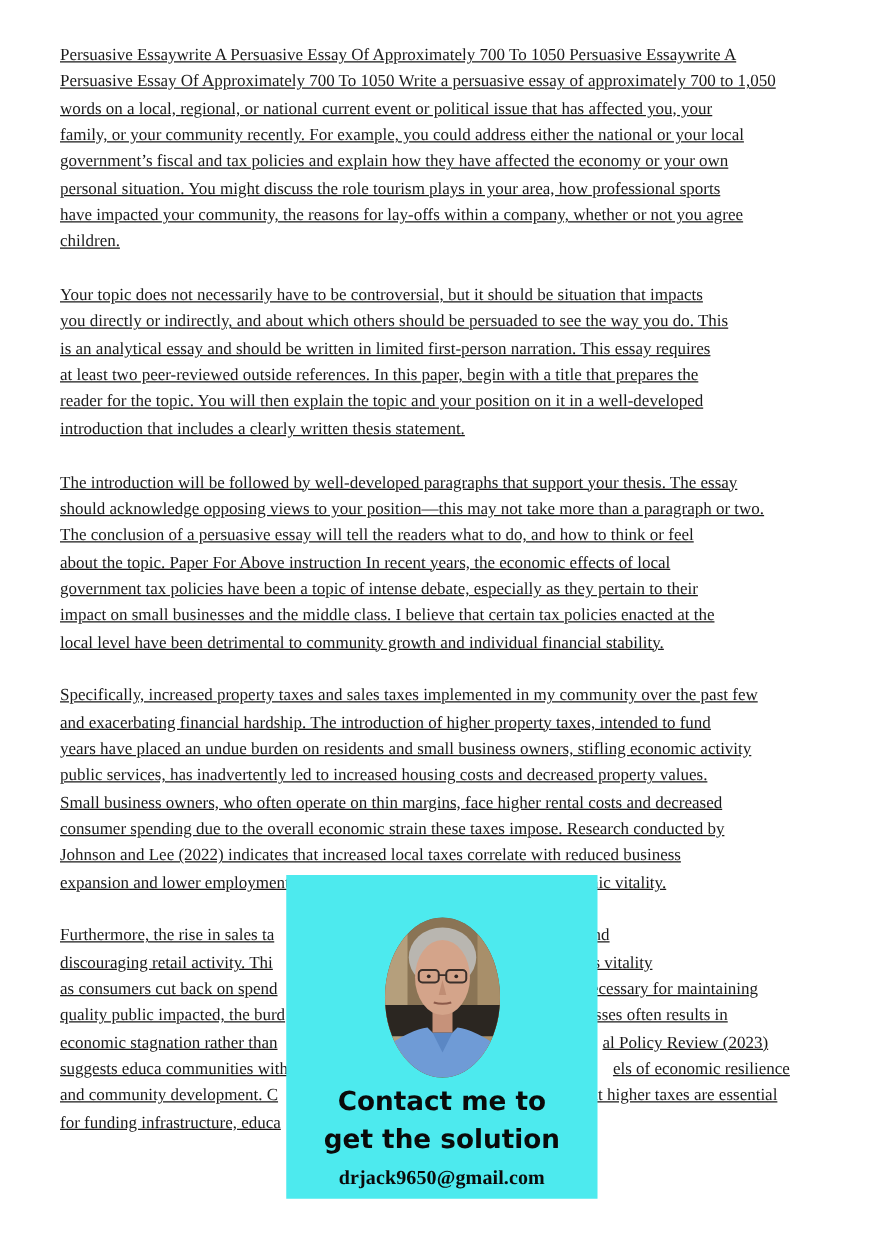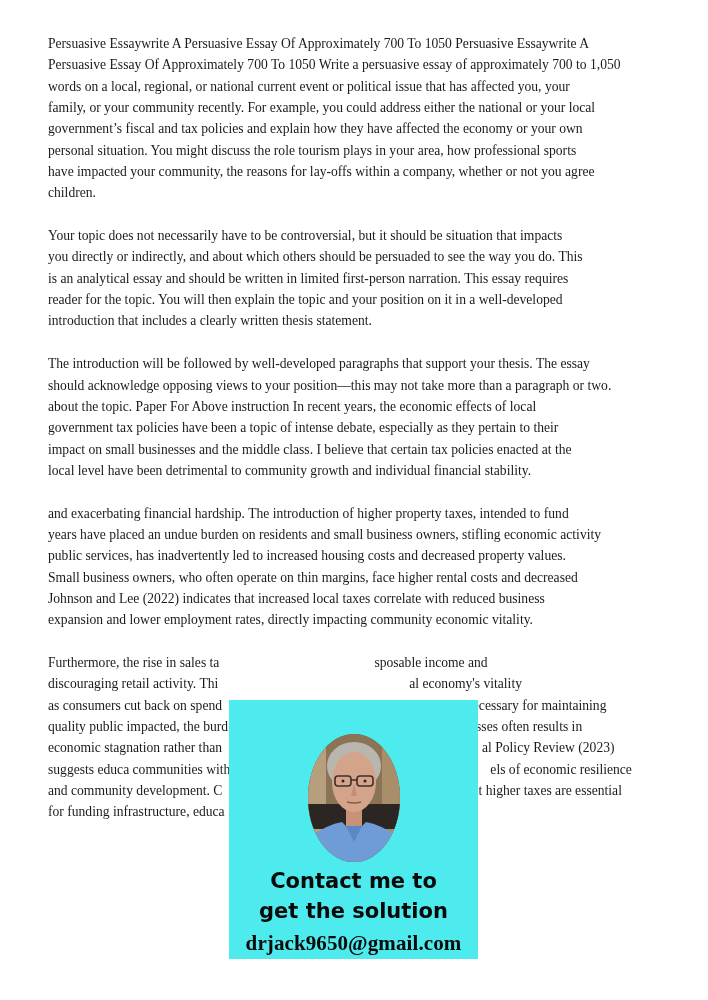--- a/index.html
+++ b/index.html
@@ -19,20 +19,21 @@
     top: 33px;
     width: 620px;
     font-family: "Liberation Serif", "DejaVu Serif", serif;
     font-size: 13.6px;
     line-height: 21.35px;
     color: #1a1a1a;
   }
   .para {
     margin: 0 0 21.35px 0;
     white-space: normal;
+    text-decoration: underline;
   }
   .line {
     display: block;
     white-space: nowrap;
   }
   .promo-card {
     position: absolute;
     left: 229px;
     top: 700px;
     width: 249px;
@@ -71,21 +72,21 @@
     display: block;
   }
   .email {
     position: absolute;
     left: 0;
     top: 230px;
     width: 249px;
     text-align: center;
     font-family: "Liberation Serif", "DejaVu Serif", serif;
     font-weight: bold;
-    font-size: 21px;
+    font-size: 16px;
     line-height: 26px;
     color: #0a0a0a;
     letter-spacing: 0.1px;
   }
 </style>
 </head>
 <body>
 
 <div class="page">
 
@@ -97,38 +98,42 @@
     <span class="line">government’s fiscal and tax policies and explain how they have affected the economy or your own</span>
     <span class="line">personal situation. You might discuss the role tourism plays in your area, how professional sports</span>
     <span class="line">have impacted your community, the reasons for lay-offs within a company, whether or not you agree</span>
     <span class="line">children.</span>
   </p>
 
   <p class="para">
     <span class="line">Your topic does not necessarily have to be controversial, but it should be situation that impacts</span>
     <span class="line">you directly or indirectly, and about which others should be persuaded to see the way you do. This</span>
     <span class="line">is an analytical essay and should be written in limited first-person narration. This essay requires</span>
+    <span class="line">at least two peer-reviewed outside references. In this paper, begin with a title that prepares the</span>
     <span class="line">reader for the topic. You will then explain the topic and your position on it in a well-developed</span>
     <span class="line">introduction that includes a clearly written thesis statement.</span>
   </p>
 
   <p class="para">
     <span class="line">The introduction will be followed by well-developed paragraphs that support your thesis. The essay</span>
     <span class="line">should acknowledge opposing views to your position—this may not take more than a paragraph or two.</span>
+    <span class="line">The conclusion of a persuasive essay will tell the readers what to do, and how to think or feel</span>
     <span class="line">about the topic. Paper For Above instruction In recent years, the economic effects of local</span>
     <span class="line">government tax policies have been a topic of intense debate, especially as they pertain to their</span>
     <span class="line">impact on small businesses and the middle class. I believe that certain tax policies enacted at the</span>
     <span class="line">local level have been detrimental to community growth and individual financial stability.</span>
   </p>
 
   <p class="para">
+    <span class="line">Specifically, increased property taxes and sales taxes implemented in my community over the past few</span>
     <span class="line">and exacerbating financial hardship. The introduction of higher property taxes, intended to fund</span>
     <span class="line">years have placed an undue burden on residents and small business owners, stifling economic activity</span>
     <span class="line">public services, has inadvertently led to increased housing costs and decreased property values.</span>
     <span class="line">Small business owners, who often operate on thin margins, face higher rental costs and decreased</span>
+    <span class="line">consumer spending due to the overall economic strain these taxes impose. Research conducted by</span>
     <span class="line">Johnson and Lee (2022) indicates that increased local taxes correlate with reduced business</span>
     <span class="line">expansion and lower employment rates, directly impacting community economic vitality.</span>
   </p>
 
   <p class="para">
     <span class="line"><span>Furthermore, the rise in sales ta</span><span style="display:inline-block;width:155px"></span><span>sposable income and</span></span>
     <span class="line"><span>discouraging retail activity. Thi</span><span style="display:inline-block;width:191px"></span><span>al economy's vitality</span></span>
     <span class="line"><span>as consumers cut back on spend</span><span style="display:inline-block;width:244px"></span><span>necessary for maintaining</span></span>
     <span class="line"><span>quality public impacted, the burd</span><span style="display:inline-block;width:248px"></span><span>sses often results in</span></span>
     <span class="line"><span>economic stagnation rather than</span><span style="display:inline-block;width:260px"></span><span>al Policy Review (2023)</span></span>

